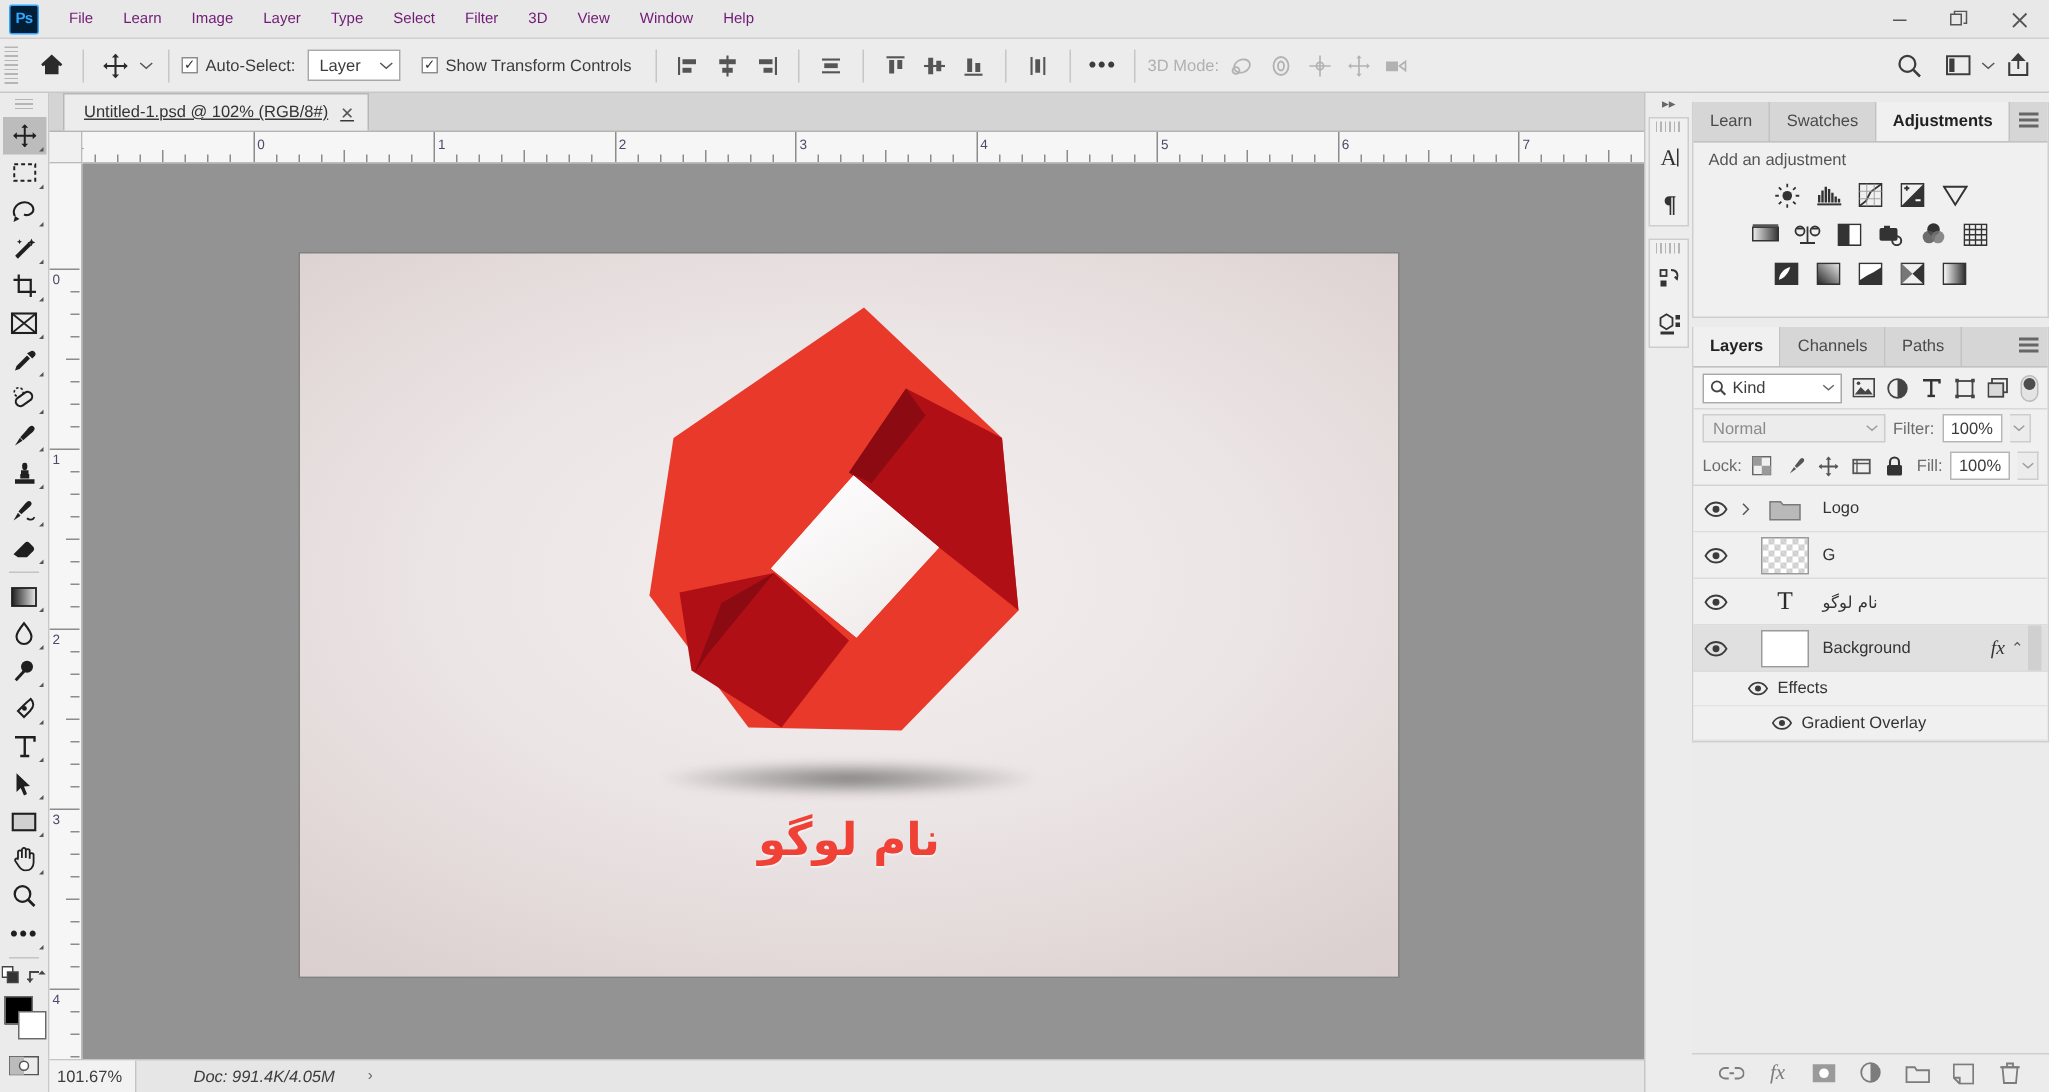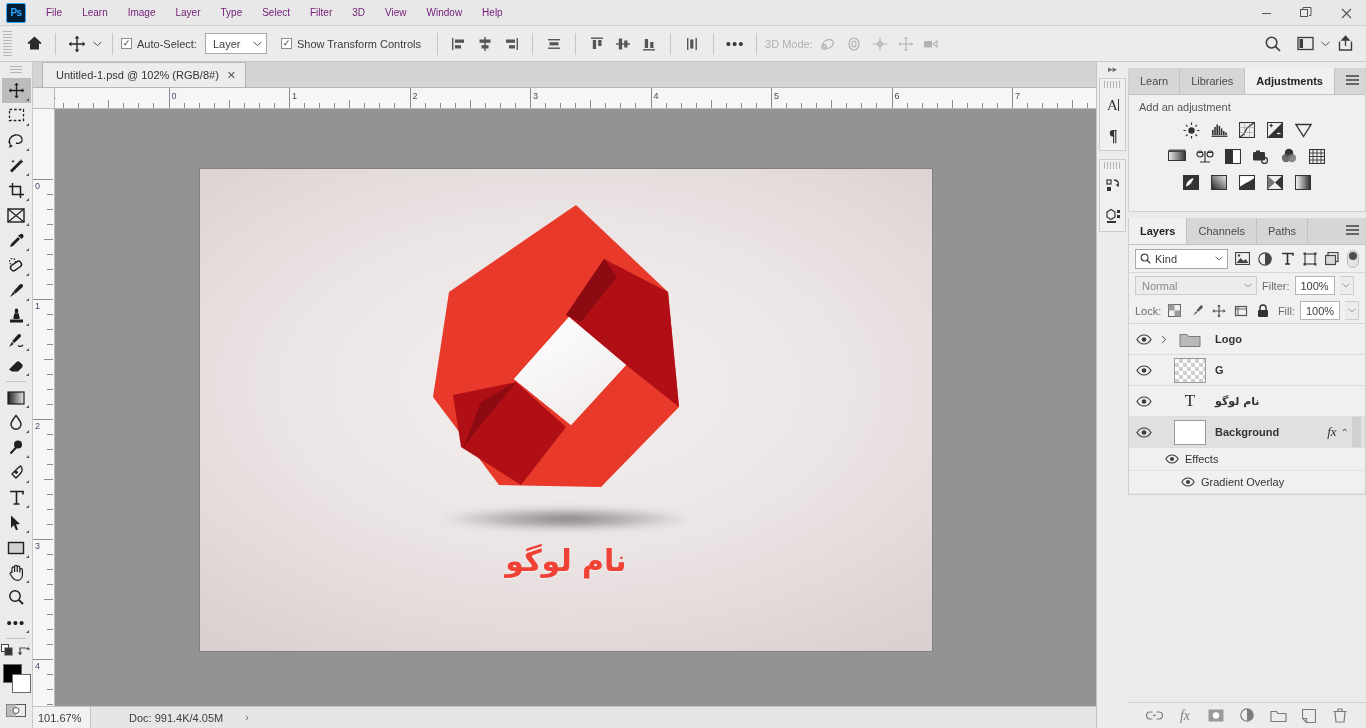--- a/index.html
+++ b/index.html
@@ -79,21 +79,21 @@
   .tool-sep { width:20px; height:1px; background:#c4c4c4; margin:3px 0; }
   .swatches { position:relative; width:29px; height:30px; margin-top:6px; }
   .sw-fg { position:absolute; left:1px; top:0px; width:19px; height:19px; background:#000; border:1px solid #6a6a6a; }
   .sw-bg { position:absolute; left:10px; top:10px; width:19px; height:19px; background:#fff; border:1px solid #6a6a6a; }
   .qmask { width:22px; height:16px; margin-top:8px; display:flex; align-items:center; justify-content:center; }
 
   
   .tabstrip {
     position:absolute; top:62px; left:33px; width:1063px; height:26px;
     background:#d4d4d4; border-bottom:1px solid #b5b5b5;
-    display:flex; align-items:flex-end;
+    display:flex; align-items:flex-end;text-decoration:underline;
   }
   .doctab {
     height:25px; background:#ececec; border:1px solid #b7b7b7; border-bottom:none;
     display:flex; align-items:center; gap:8px; padding:0 9px 0 13px;
     font-size:11px; color:#333; margin-left:9px;
   }
   .tab-close { font-size:11px; color:#555; }
 
   
   .ruler-corner {
@@ -222,21 +222,21 @@
   .thumb { width:32px; height:25px; border:1px solid #9a9a9a; background:#fff; margin-right:9px; }
   .thumb.checker {
     background-image:
       linear-gradient(45deg,#cfcfcf 25%,transparent 25%,transparent 75%,#cfcfcf 75%),
       linear-gradient(45deg,#cfcfcf 25%,transparent 25%,transparent 75%,#cfcfcf 75%);
     background-size:8px 8px; background-position:0 0,4px 4px; background-color:#fff;
   }
   .thumb.folder { border:none; display:flex; align-items:center; justify-content:center; background:transparent; }
   .thumb.tletter { border:none; background:transparent; display:flex; align-items:center; justify-content:center;
     font-size:17px; font-family:"Liberation Serif", serif; color:#2b2b2b; }
-  .lname { font-size:11px; color:#333;font-weight:bold; }
+  .lname { font-size:11px; color:#333; }
   .lname.rtl { direction:rtl; font-family:"DejaVu Sans", sans-serif; font-size:11px; }
   .fxmark { margin-left:auto; font-style:italic; font-family:"Liberation Serif", serif; font-size:13px; color:#333; padding-right:4px;}
   .lscroll { width:9px; align-self:stretch; background:#d0d0d0; }
   .effect-row { height:23px; display:flex; align-items:center; font-size:11px; color:#333; background:#f0f0f0; border-bottom:1px solid #e2e2e2;}
   .panel-bottom {
     position:absolute; bottom:0; left:0; width:238px; height:26px;
     background:#ececec; border-top:1px solid #cfcfcf;
     display:flex; align-items:center; justify-content:center; gap:13px;
   }
   .pb-icon { width:18px; height:18px; display:flex; align-items:center; justify-content:center; color:#7c7c7c; }
@@ -244,21 +244,21 @@
   
   .statusbar {
     position:absolute; bottom:0; left:33px; width:1063px; height:22px;
     background:#e6e6e6; border-top:1px solid #c5c5c5;
     display:flex; align-items:center; font-size:11px; color:#3c3c3c;
   }
   .zoomfield {
     width:58px; height:21px; background:#f2f2f2; border-right:1px solid #c5c5c5;
     display:flex; align-items:center; padding-left:5px;
   }
-  .docinfo { margin-left:38px; }
+  .docinfo { margin-left:38px;font-style:italic; }
   .stat-caret { margin-left:22px; color:#666; font-size:10px; }
   svg { display:block; }
 </style>
 </head>
 <body>
 
 <div class="app">
 
   <div class="menubar">
     <div class="ps-logo">Ps</div>
@@ -835,21 +835,21 @@
       </div>
     </div>
   </div>
 
   <div class="panels">
 
 
     <div class="panel" style="margin-top:6px;">
       <div class="panel-tabs">
         <div class="ptab">Learn</div>
-        <div class="ptab">Libraries</div>
+        <div class="ptab">Swatches</div>
         <div class="ptab active">Adjustments</div>
         <div class="panel-menu">
           <div class="hamb">
               <div></div>
               <div></div>
               <div></div>
             </div>
         </div>
       </div>
       <div class="adj-body">

